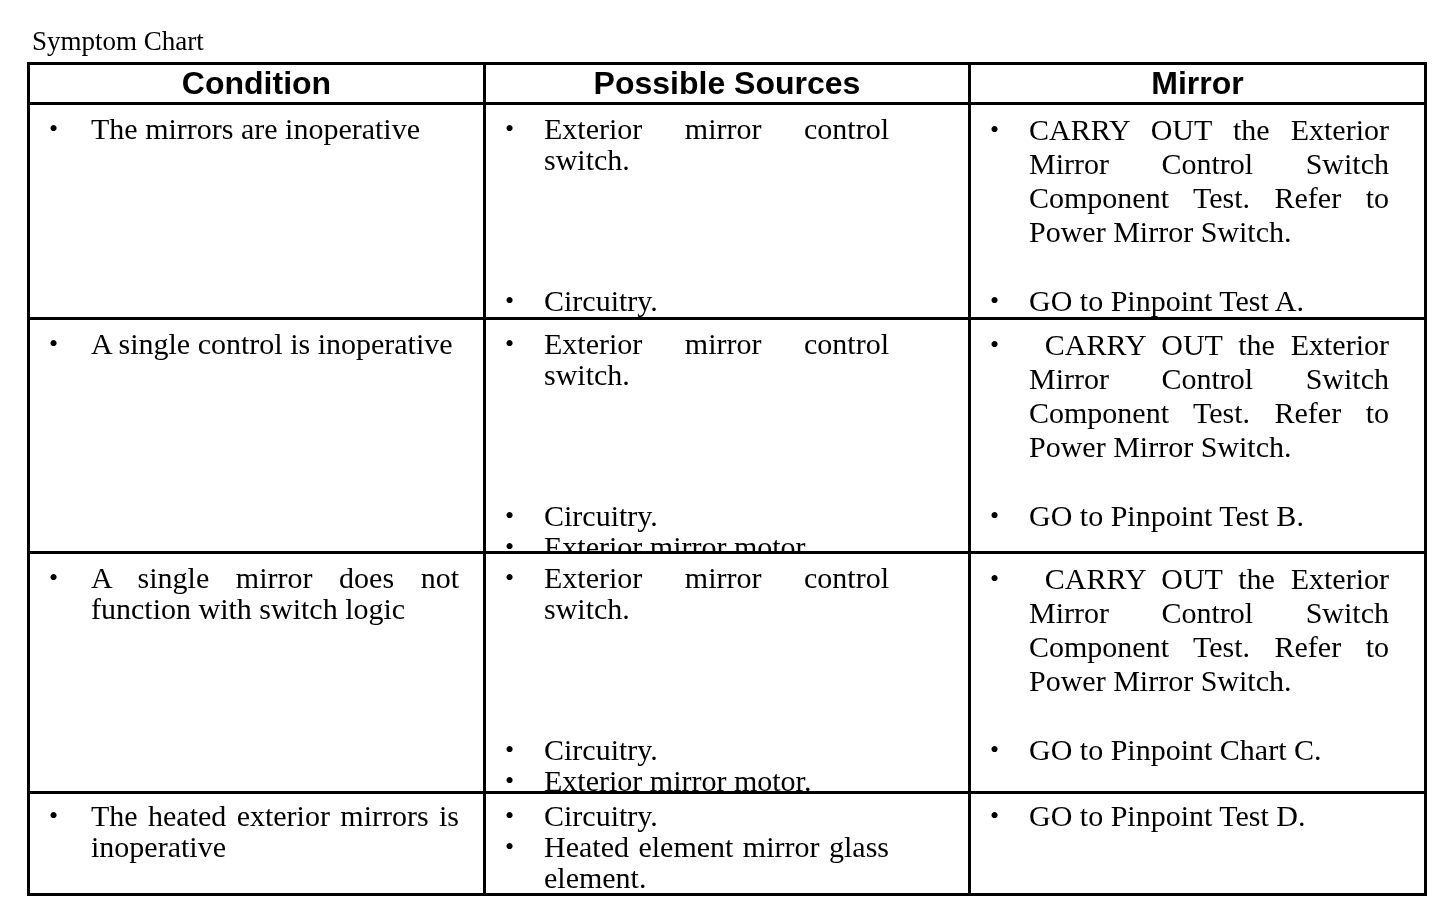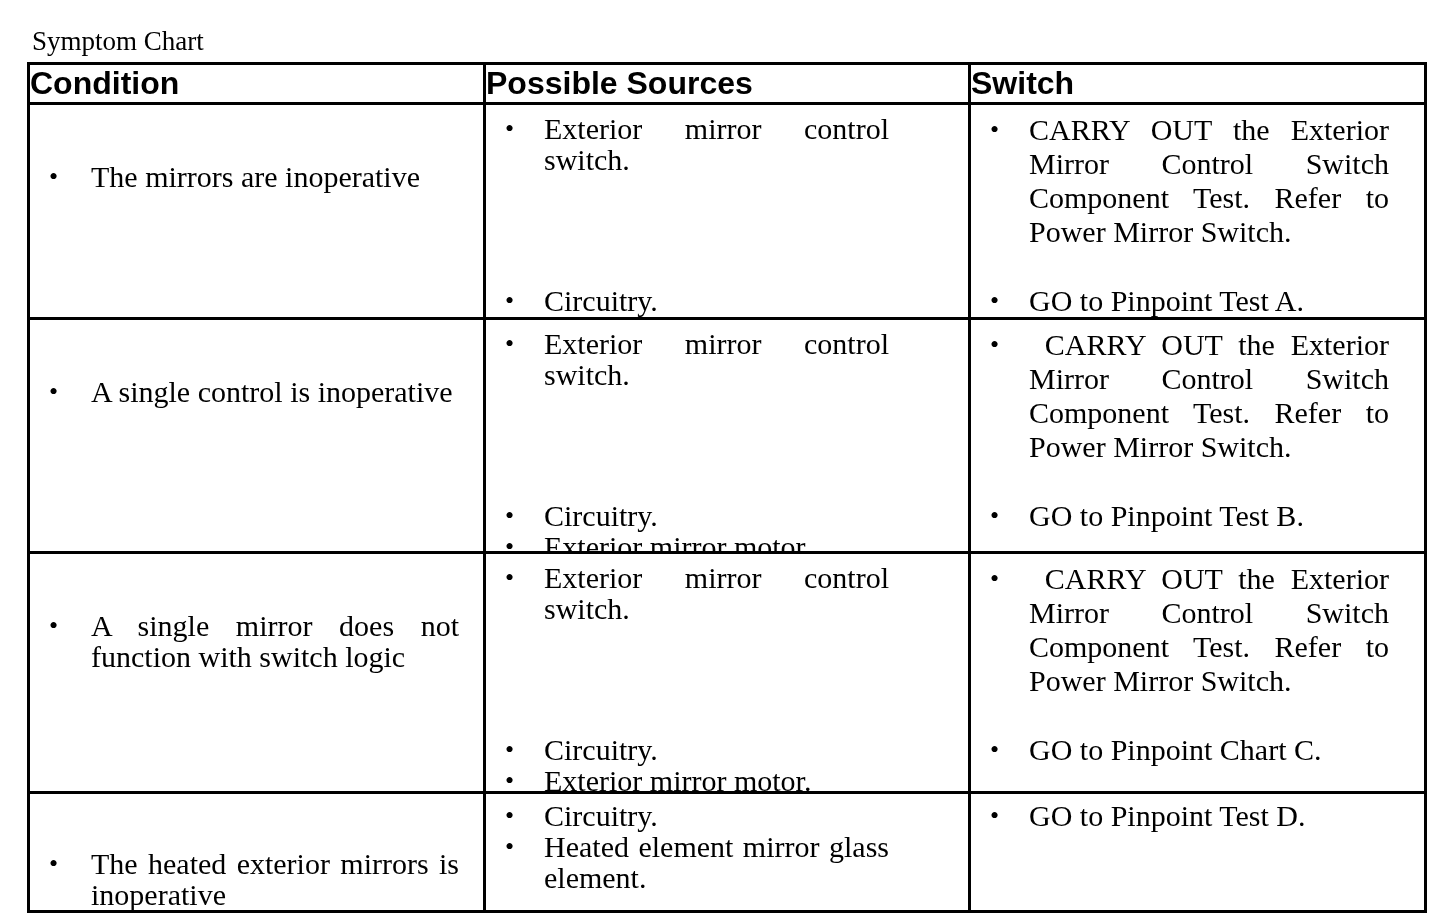--- a/index.html
+++ b/index.html
@@ -45,21 +45,21 @@
   col.c3 { width: 456px; }
   th, td {
     border: 3px solid #000000;
     padding: 0;
   }
   th {
     height: 35px;
     font-family: "Liberation Sans", sans-serif;
     font-weight: bold;
     font-size: 32px;
-    text-align: left;
+    text-align: center;
     vertical-align: middle;
   }
   td {
     vertical-align: top;
     position: relative;
     background: #ffffff;
   }
   tr.r1 td { height: 212px; }
   tr.r2 td { height: 231px; }
   tr.r3 td { height: 237px; }
@@ -84,42 +84,42 @@
   .li .bullet {
     position: absolute;
     left: 19px;
     top: 0;
     font-size: 26px;
   }
   .li-text {
     display: block;
     text-align: justify;
   }
-  .w-cond { width: 368px; margin-top: 48px; }
+  .w-cond { width: 368px; }
   .w-src  { width: 345px; }
   .w-act  { width: 360px; font-family: Liberation Serif, serif; }
 </style>
 </head>
 <body>
 
 <div class="page">
 
   <h1 class="title">Symptom Chart</h1>
 
   <table class="symptom-table">
     <colgroup>
       <col class="c1">
         <col class="c2">
         <col class="c3">
     </colgroup>
     <thead>
       <tr class="header-row">
         <th>Condition</th>
         <th>Possible Sources</th>
-        <th>Switch</th>
+        <th>Mirror</th>
       </tr>
     </thead>
     <tbody>
 
       <tr class="r1">
         <td class="cond">
           <div class="grp top">
             <div class="li">
               <span class="bullet">•</span>
               <span class="li-text w-cond">The mirrors are inoperative</span>

